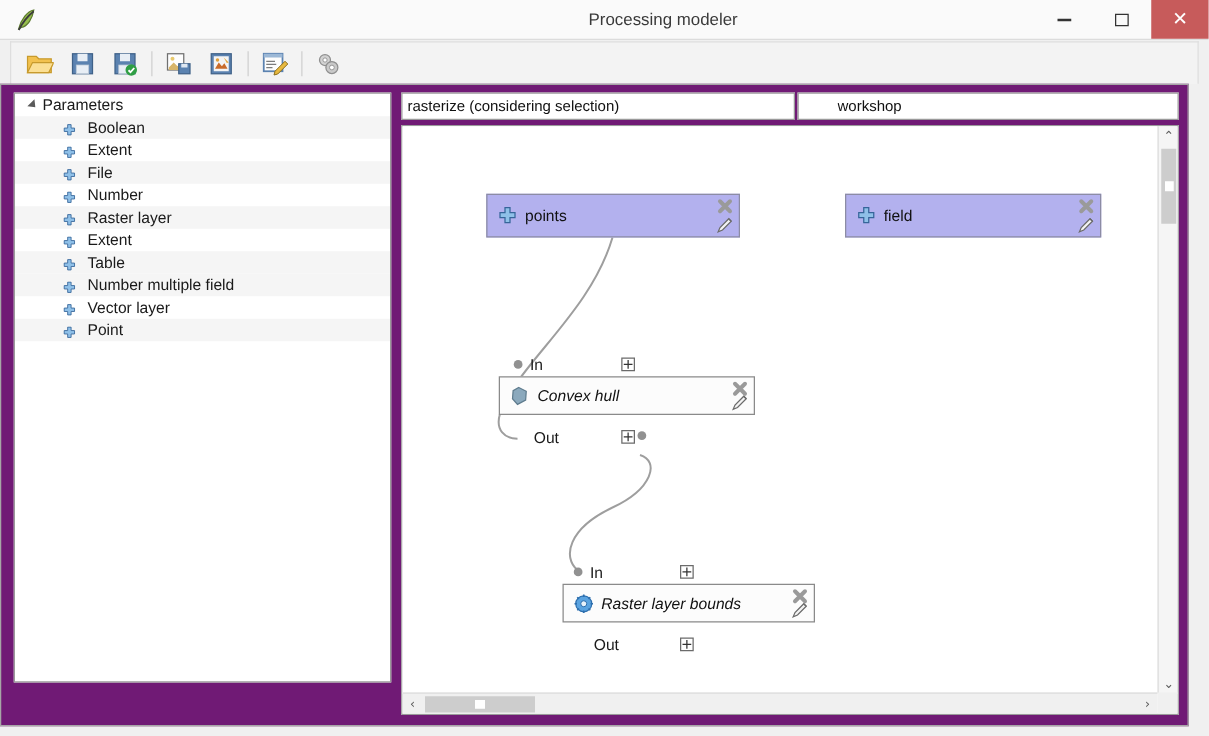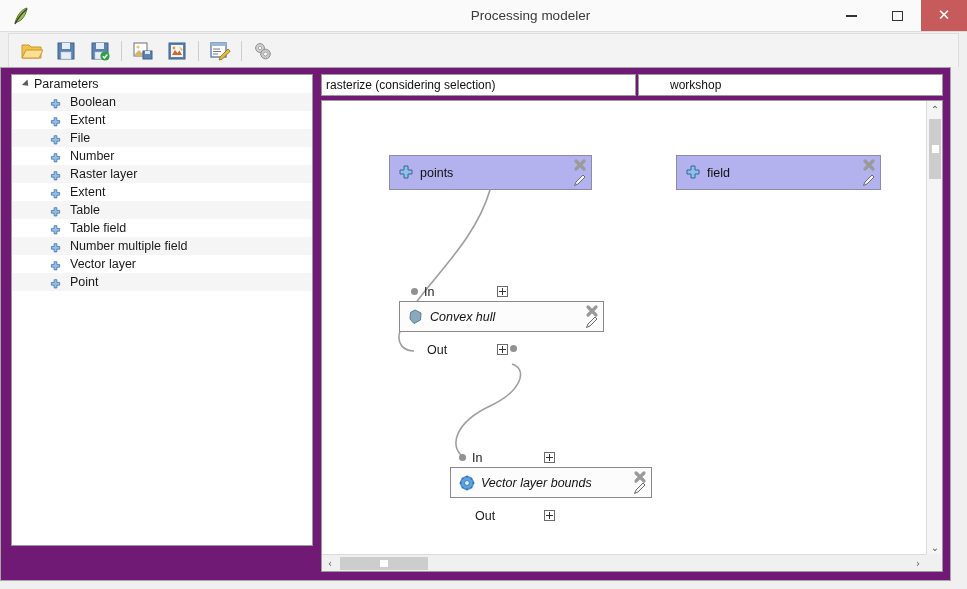--- a/index.html
+++ b/index.html
@@ -244,23 +244,20 @@
                 </svg></span><span>Number</span></div>
             <div class="trow child alt"><span class="plusicon"><svg width="11" height="11" viewBox="0 0 16 16">
                   <path d="M6 1 h4 v4 h4 v4 h-4 v4 h-4 v-4 h-4 v-4 h4 Z" fill="#8fc0e8" stroke="#36659a" stroke-width="1"></path>
                 </svg></span><span>Raster layer</span></div>
             <div class="trow child"><span class="plusicon"><svg width="11" height="11" viewBox="0 0 16 16">
                   <path d="M6 1 h4 v4 h4 v4 h-4 v4 h-4 v-4 h-4 v-4 h4 Z" fill="#8fc0e8" stroke="#36659a" stroke-width="1"></path>
                 </svg></span><span>Extent</span></div>
             <div class="trow child alt"><span class="plusicon"><svg width="11" height="11" viewBox="0 0 16 16">
                   <path d="M6 1 h4 v4 h4 v4 h-4 v4 h-4 v-4 h-4 v-4 h4 Z" fill="#8fc0e8" stroke="#36659a" stroke-width="1"></path>
                 </svg></span><span>Table</span></div>
-            <div class="trow child"><span class="plusicon"><svg width="11" height="11" viewBox="0 0 16 16">
-                  <path d="M6 1 h4 v4 h4 v4 h-4 v4 h-4 v-4 h-4 v-4 h4 Z" fill="#8fc0e8" stroke="#36659a" stroke-width="1"></path>
-                </svg></span><span>Table field</span></div>
             <div class="trow child alt"><span class="plusicon"><svg width="11" height="11" viewBox="0 0 16 16">
                   <path d="M6 1 h4 v4 h4 v4 h-4 v4 h-4 v-4 h-4 v-4 h4 Z" fill="#8fc0e8" stroke="#36659a" stroke-width="1"></path>
                 </svg></span><span>Number multiple field</span></div>
             <div class="trow child"><span class="plusicon"><svg width="11" height="11" viewBox="0 0 16 16">
                   <path d="M6 1 h4 v4 h4 v4 h-4 v4 h-4 v-4 h-4 v-4 h4 Z" fill="#8fc0e8" stroke="#36659a" stroke-width="1"></path>
                 </svg></span><span>Vector layer</span></div>
             <div class="trow child alt"><span class="plusicon"><svg width="11" height="11" viewBox="0 0 16 16">
                   <path d="M6 1 h4 v4 h4 v4 h-4 v4 h-4 v-4 h-4 v-4 h4 Z" fill="#8fc0e8" stroke="#36659a" stroke-width="1"></path>
                 </svg></span><span>Point</span></div>
           </div>
@@ -362,21 +359,21 @@
 
           <div class="node" style="left:128px;top:366px;width:202px;height:31px;">
             <div class="nodebox algo" style="width:202px;height:31px;">
               <span class="node-ico">
                 <svg width="16" height="16" viewBox="0 0 16 16">
                   <circle cx="8" cy="8" r="6.4" fill="#5aa3e0" stroke="#2d6fae" stroke-width="1"></circle>
                   <circle cx="8" cy="8" r="2.4" fill="#e9f3fb" stroke="#2d6fae" stroke-width="0.8"></circle>
                   <path d="M8 0.6 v2 M8 13.4 v2 M0.6 8 h2 M13.4 8 h2 M2.8 2.8 l1.4 1.4 M11.8 11.8 l1.4 1.4 M13.2 2.8 l-1.4 1.4 M4.2 11.8 l-1.4 1.4" stroke="#2d6fae" stroke-width="1.3"></path>
                 </svg>
               </span>
-              <span class="node-label">Vector layer bounds</span>
+              <span class="node-label">Raster layer bounds</span>
               <span class="node-x">
                 <svg width="14" height="14" viewBox="0 0 14 14">
                   <path d="M3 3 L11 11 M11 3 L3 11" stroke="#9a9a9a" stroke-width="3.2" stroke-linecap="round"></path>
                 </svg>
               </span>
               <span class="node-pen">
                 <svg width="16" height="16" viewBox="0 0 16 16">
                   <path d="M2.5 13.5 L4 10 L11 3 L13 5 L6 12 Z" fill="#f3f3f3" stroke="#6b6b6b" stroke-width="1"></path>
                   <path d="M11 3 L13 5" stroke="#6b6b6b" stroke-width="1"></path>
                 </svg>

